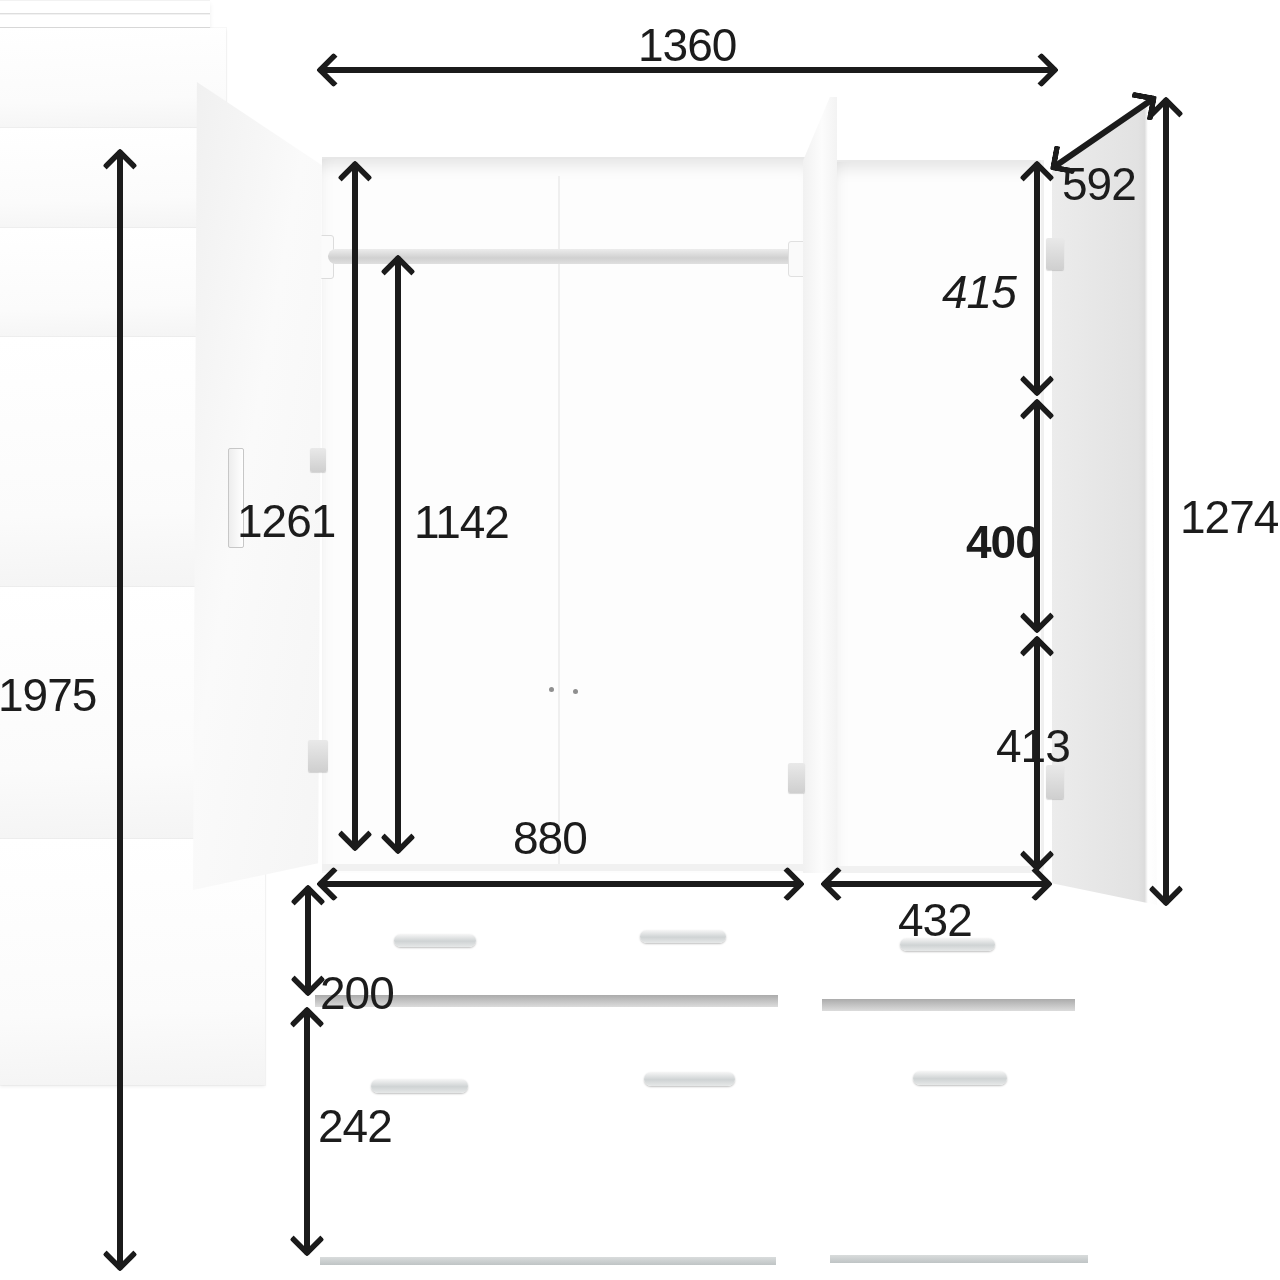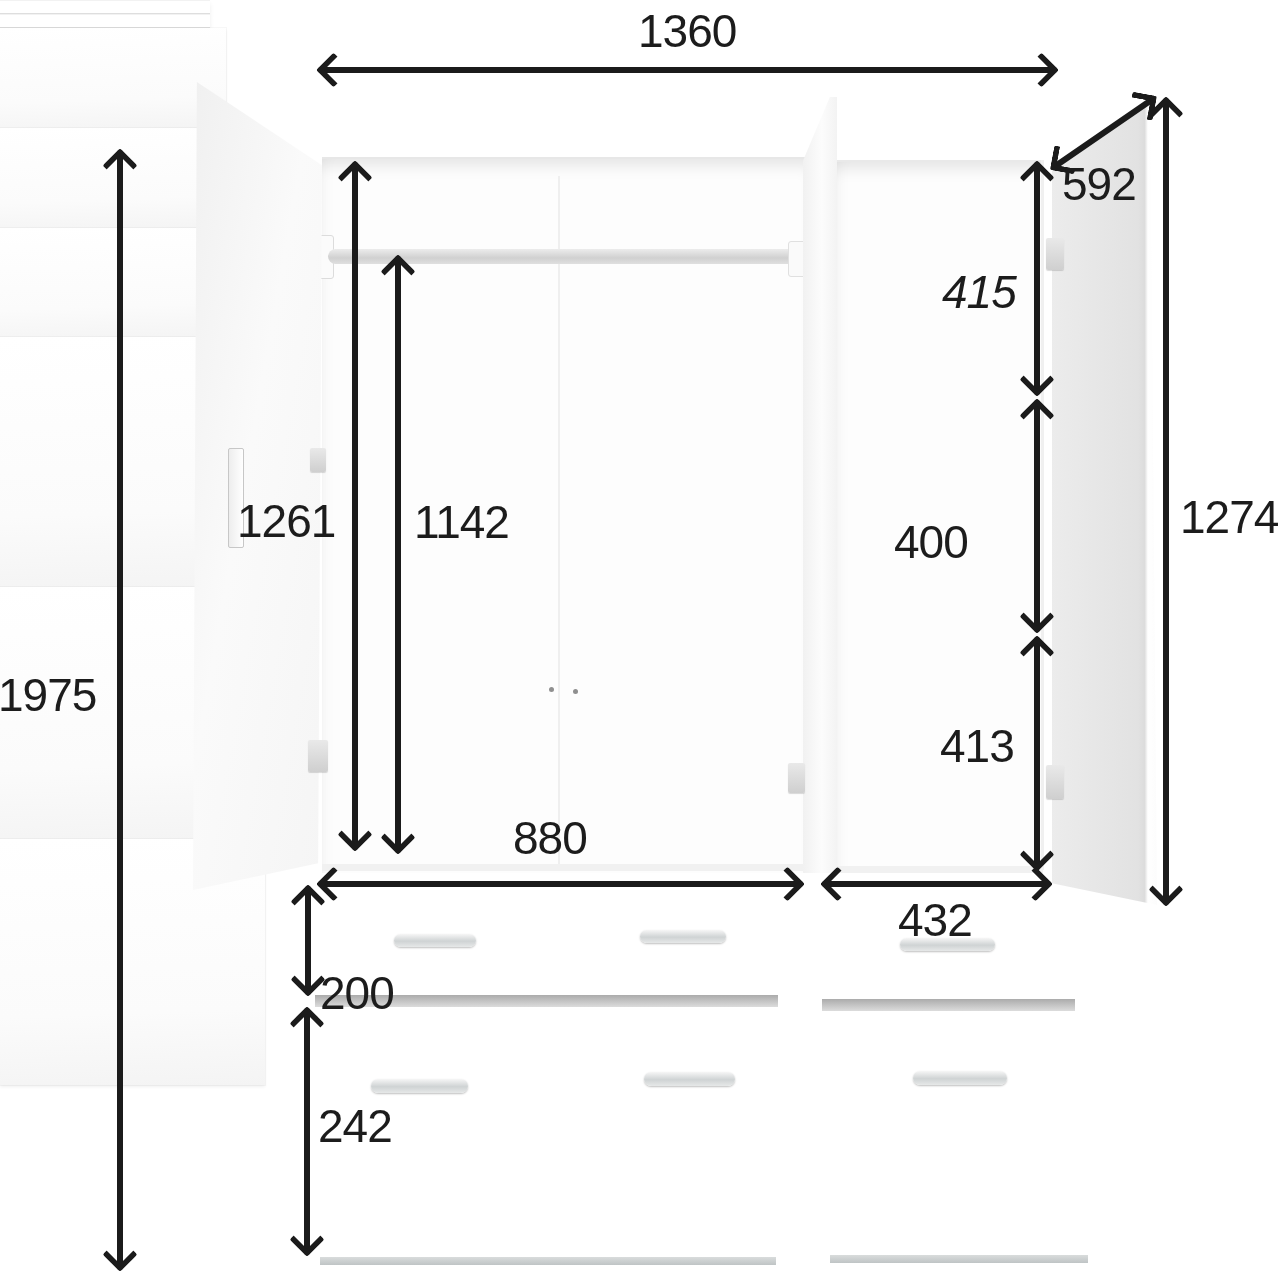--- a/index.html
+++ b/index.html
@@ -111,27 +111,27 @@
   <div class="dim h" style="left:1051px;top:164px;width:126px;transform:rotate(-34.5deg);transform-origin:3px 3px;"></div>
   <div class="dim v" style="left:1034px;top:162px;height:233px;"></div>
   <div class="dim v" style="left:1034px;top:400px;height:232px;"></div>
   <div class="dim v" style="left:1034px;top:637px;height:233px;"></div>
   <div class="dim v" style="left:1163px;top:98px;height:807px;"></div>
   <div class="dim h" style="left:318px;top:881px;width:485px;"></div>
   <div class="dim h" style="left:822px;top:881px;width:229px;"></div>
   <div class="dim v" style="left:305px;top:886px;height:109px;"></div>
   <div class="dim v" style="left:304px;top:1008px;height:247px;"></div>
 
-  <div class="lbl" style="left:638px;top:8px;text-align:center;">1360</div>
+  <div class="lbl" style="left:638px;top:22px;text-align:center;">1360</div>
   <div class="lbl" style="left:-2px;top:672px;">1975</div>
   <div class="lbl" style="left:237px;top:498px;">1261</div>
   <div class="lbl" style="left:414px;top:499px;">1142</div>
   <div class="lbl" style="left:1062px;top:161px;">592</div>
   <div class="lbl" style="left:942px;top:269px;font-style:italic;">415</div>
-  <div class="lbl" style="left:894px;top:519px;">400</div>
-  <div class="lbl" style="left:940px;top:723px;">413</div>
+  <div class="lbl" style="left:966px;top:519px;font-weight:bold;">400</div>
+  <div class="lbl" style="left:996px;top:723px;">413</div>
   <div class="lbl" style="left:1180px;top:494px;">1274</div>
   <div class="lbl" style="left:513px;top:815px;">880</div>
   <div class="lbl" style="left:898px;top:897px;">432</div>
   <div class="lbl" style="left:320px;top:922px;margin-top:48px;">200</div>
   <div class="lbl" style="left:318px;top:1103px;">242</div>
 
 </div>
 
 </body></html>

